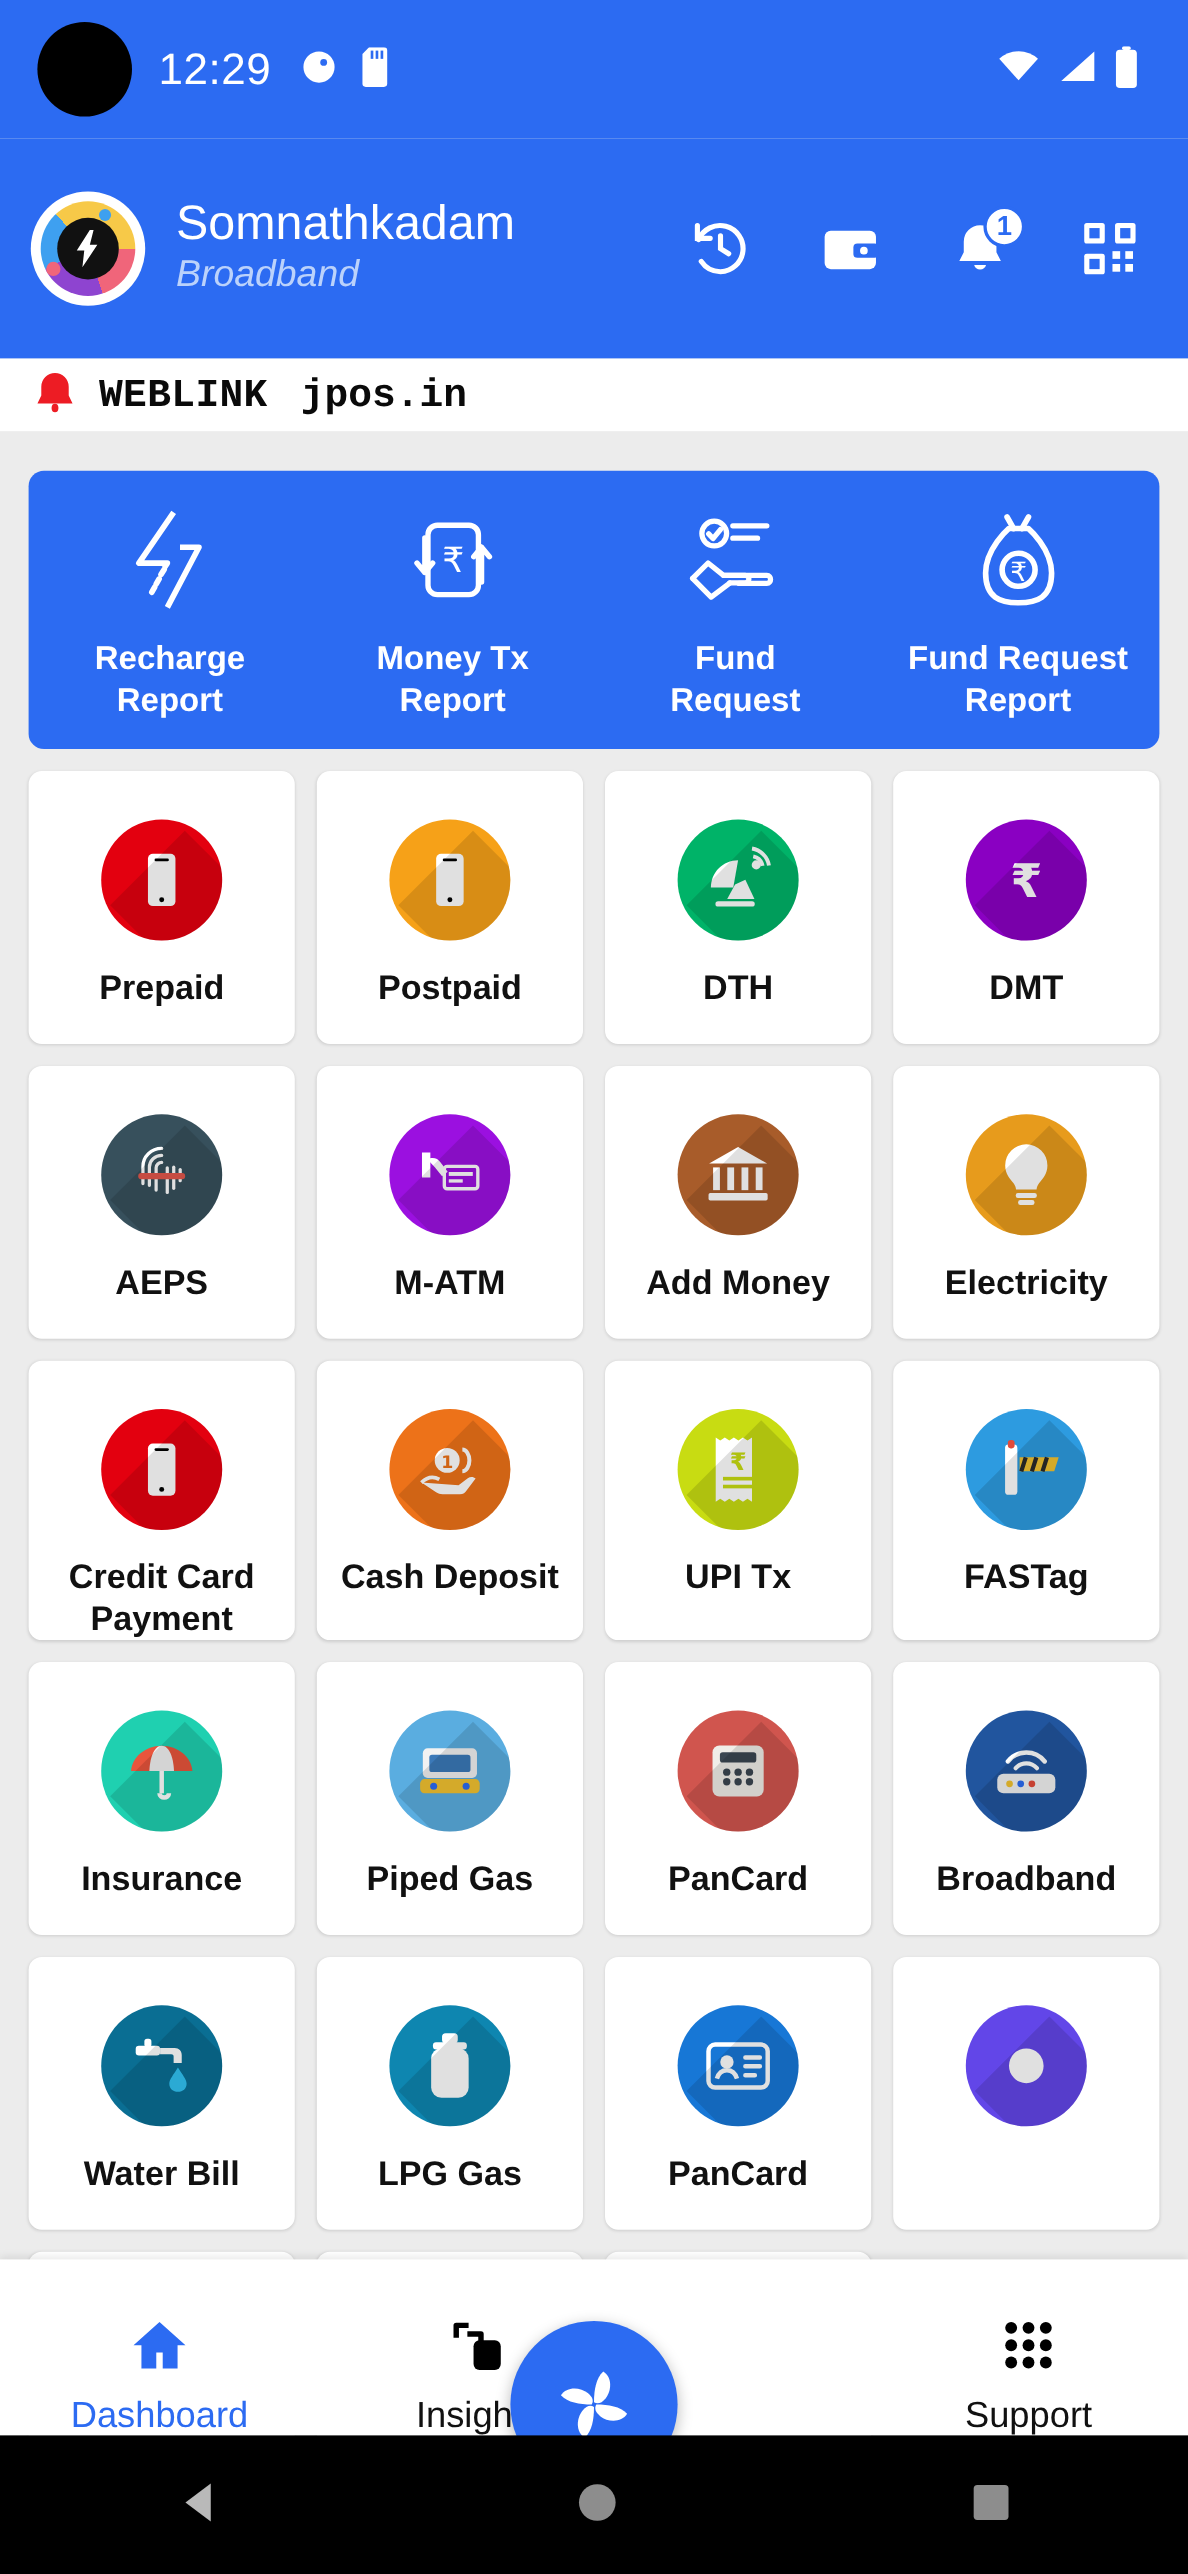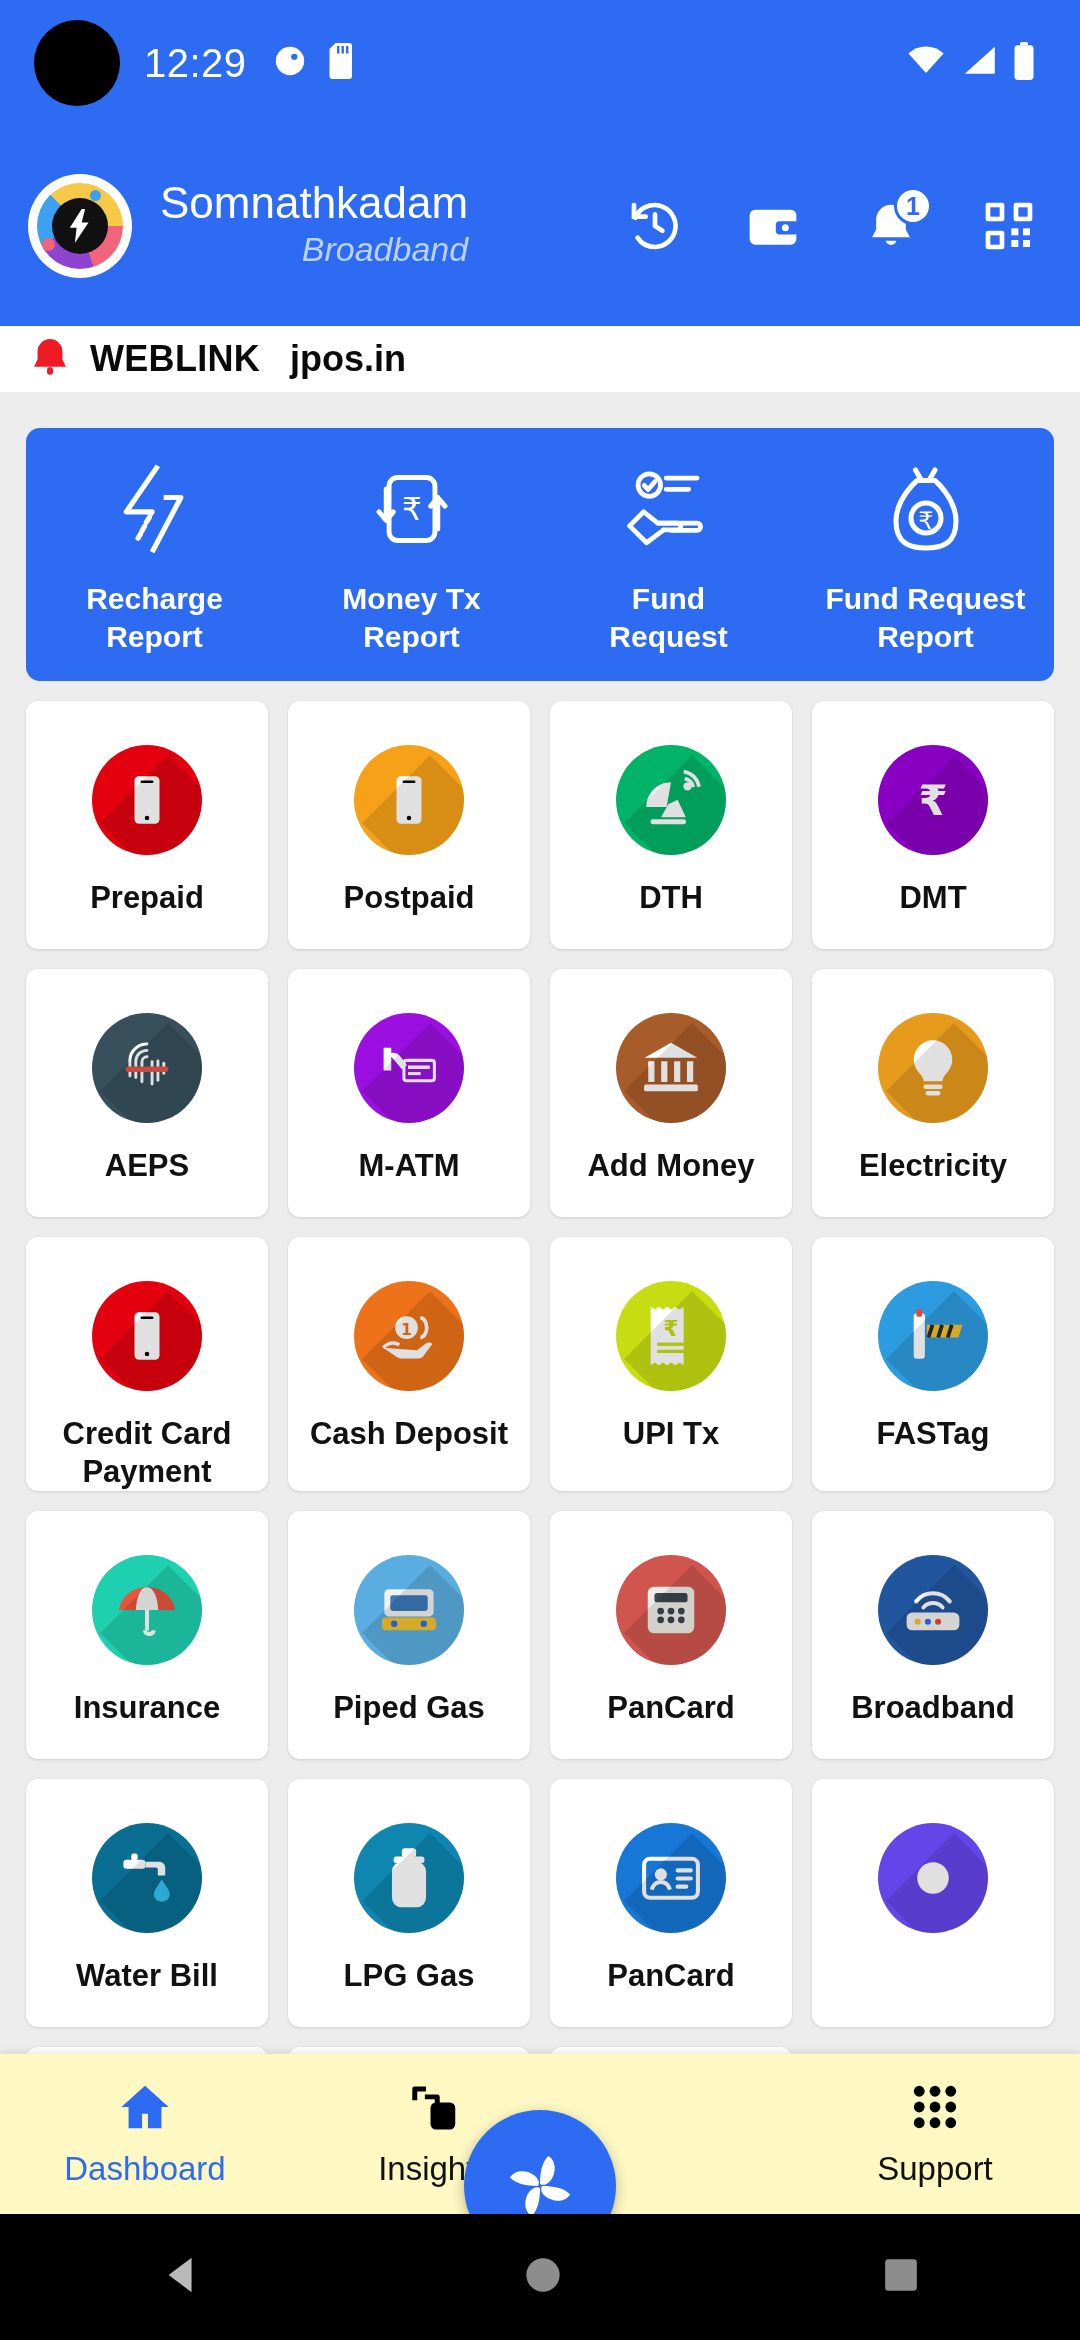--- a/index.html
+++ b/index.html
@@ -17,21 +17,21 @@
     display:flex; align-items:center; padding:0 34px; position:relative;
   }
   .camera-hole { width:86px; height:86px; border-radius:50%; background:#000; flex:0 0 auto; }
   .sb-time { color:#fff; font-size:40px; font-weight:500; margin-left:24px; letter-spacing:.5px; }
   .sb-left-icons { display:flex; align-items:center; gap:22px; margin-left:26px; }
   .sb-right { margin-left:auto; display:flex; align-items:center; gap:14px; padding-right:10px;}
 
   
   .appbar {
     background:#2C6BF2; flex:0 0 auto; height:200px;
-    display:flex; align-items:center; padding:0 28px; gap:0;text-align:right;
+    display:flex; align-items:center; padding:0 28px; gap:0;
   }
   .avatar {
     width:104px; height:104px; border-radius:50%; background:#fff;
     position:relative; flex:0 0 auto; overflow:hidden;
     display:flex; align-items:center; justify-content:center;
   }
   .avatar .ring { position:absolute; inset:9px; border-radius:50%;
      background:conic-gradient(#f7c948 0 25%, #f0657a 25% 45%, #8e44d0 45% 68%, #3ea0f0 68% 88%, #f7c948 88% 100%); }
   .avatar .core { position:absolute; width:56px; height:56px; border-radius:50%; background:#111; display:flex;align-items:center;justify-content:center; }
   .avatar .dot1{position:absolute;width:13px;height:13px;border-radius:50%;background:#f0657a;left:14px;top:64px;}
@@ -43,21 +43,21 @@
   .hdr-ico { position:relative; width:62px; height:62px; display:flex; align-items:center; justify-content:center; }
   .badge {
     position:absolute; top:-8px; right:-10px; min-width:38px; height:38px; padding:0 4px;
     border-radius:19px; background:#fff; color:#2C6BF2; font-size:25px; font-weight:700;
     display:flex; align-items:center; justify-content:center; border:3px solid #2C6BF2;
   }
 
   
   .weblink {
     background:#fff; flex:0 0 auto; height:66px;
-    display:flex; align-items:center; padding:0 28px; gap:18px;
+    display:flex; align-items:center; padding:0 28px; gap:18px;font-family:Liberation Mono, monospace;
   }
   .weblink-title { font-size:36px; font-weight:700; color:#0a0a0a; letter-spacing:.3px; }
   .weblink-url { font-size:36px; font-weight:700; color:#0a0a0a; margin-left:12px; }
 
   
   .scroll { flex:1 1 auto; overflow:hidden; padding:14px 0 0 0; position:relative; }
 
   .quickpanel {
     margin:22px 26px 0 26px; background:#2C6BF2; border-radius:14px;
     display:grid; grid-template-columns:repeat(4,1fr); padding:26px 0 26px 0;
@@ -72,22 +72,22 @@
     display:flex; flex-direction:column; align-items:center; justify-content:flex-start;
     padding:44px 6px 0 6px; box-shadow:0 1px 3px rgba(0,0,0,.13);
   }
   .tile-ico { width:110px; height:110px; border-radius:50%; display:flex; align-items:center; justify-content:center; position:relative; overflow:hidden; }
   .tile-ico .shadow { position:absolute; right:-14px; bottom:-16px; width:96px; height:96px;
      background:rgba(0,0,0,.12); transform:rotate(45deg); }
   .tile-label { margin-top:24px; font-size:31px; font-weight:700; color:#111; text-align:center; line-height:1.22; }
 
   
   .bottomnav {
-    position:absolute; left:0; bottom:126px; width:1080px; height:160px; background:#fef9c3;
-    display:flex; align-items:center; z-index:5; box-shadow:0 -2px 8px rgba(0,0,0,.10);
+    position:absolute; left:0; bottom:126px; width:1080px; height:160px; background:#ffffff;
+    display:flex; align-items:flex-end; z-index:5; box-shadow:0 -2px 8px rgba(0,0,0,.10);
   }
   .nav-item { flex:1; display:flex; flex-direction:column; align-items:center; gap:12px; }
   .nav-label { font-size:33px; color:#111; }
   .nav-item.active .nav-label { color:#2C6BF2; }
   .nav-spacer { width:210px; }
   .fab {
     position:absolute; left:50%; transform:translateX(-50%); bottom:78px;
     width:152px; height:152px; border-radius:50%; background:#2C6BF2; z-index:6;
     display:flex; align-items:center; justify-content:center; box-shadow:0 4px 14px rgba(0,0,0,.28);
   }

